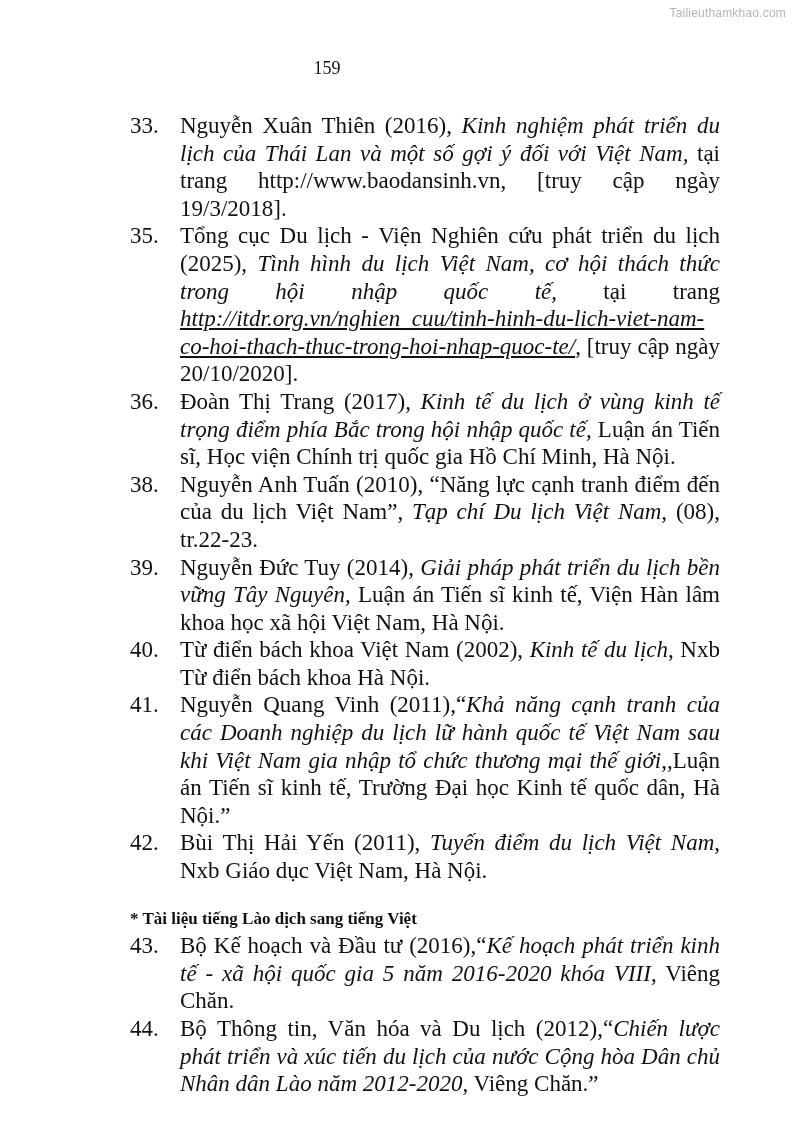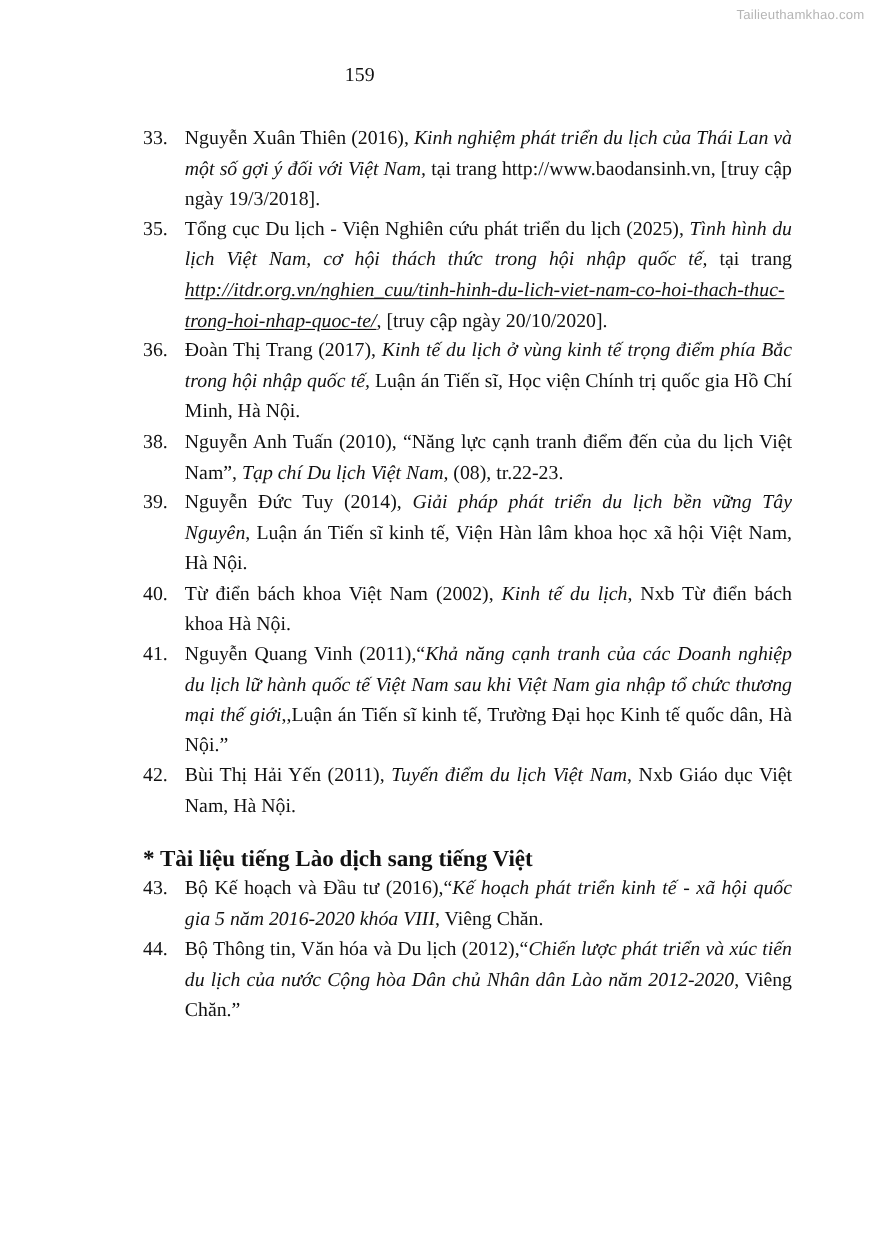--- a/index.html
+++ b/index.html
@@ -33,41 +33,42 @@
       font-size: 18px;
     }
     .content {
       position: absolute;
       top: 112px;
       left: 130px;
       width: 590px;
     }
     .ref {
       display: flex;
-      font-size: 18px;
+      font-size: 23px;
       line-height: 27.6px;
+      gap: 12px;
     }
     .ref .num {
       width: 38px;
       flex: 0 0 38px;
     }
     .ref .body {
       flex: 1;
       text-align: justify;
       text-align-last: left;
     }
     .ref .body i { font-style: italic; }
     .ref .body a.link {
       color: #111111;
       text-decoration: underline;
       text-underline-offset: 2px;
       font-style: italic;
     }
     .section-heading {
-      font-size: 21px;
+      font-size: 17px;
       line-height: 27.6px;
       font-weight: bold;
       margin-top: 20px;
     }
   </style>
 </head>
 <body>
 
 <div class="watermark">Tailieuthamkhao.com</div>
 

